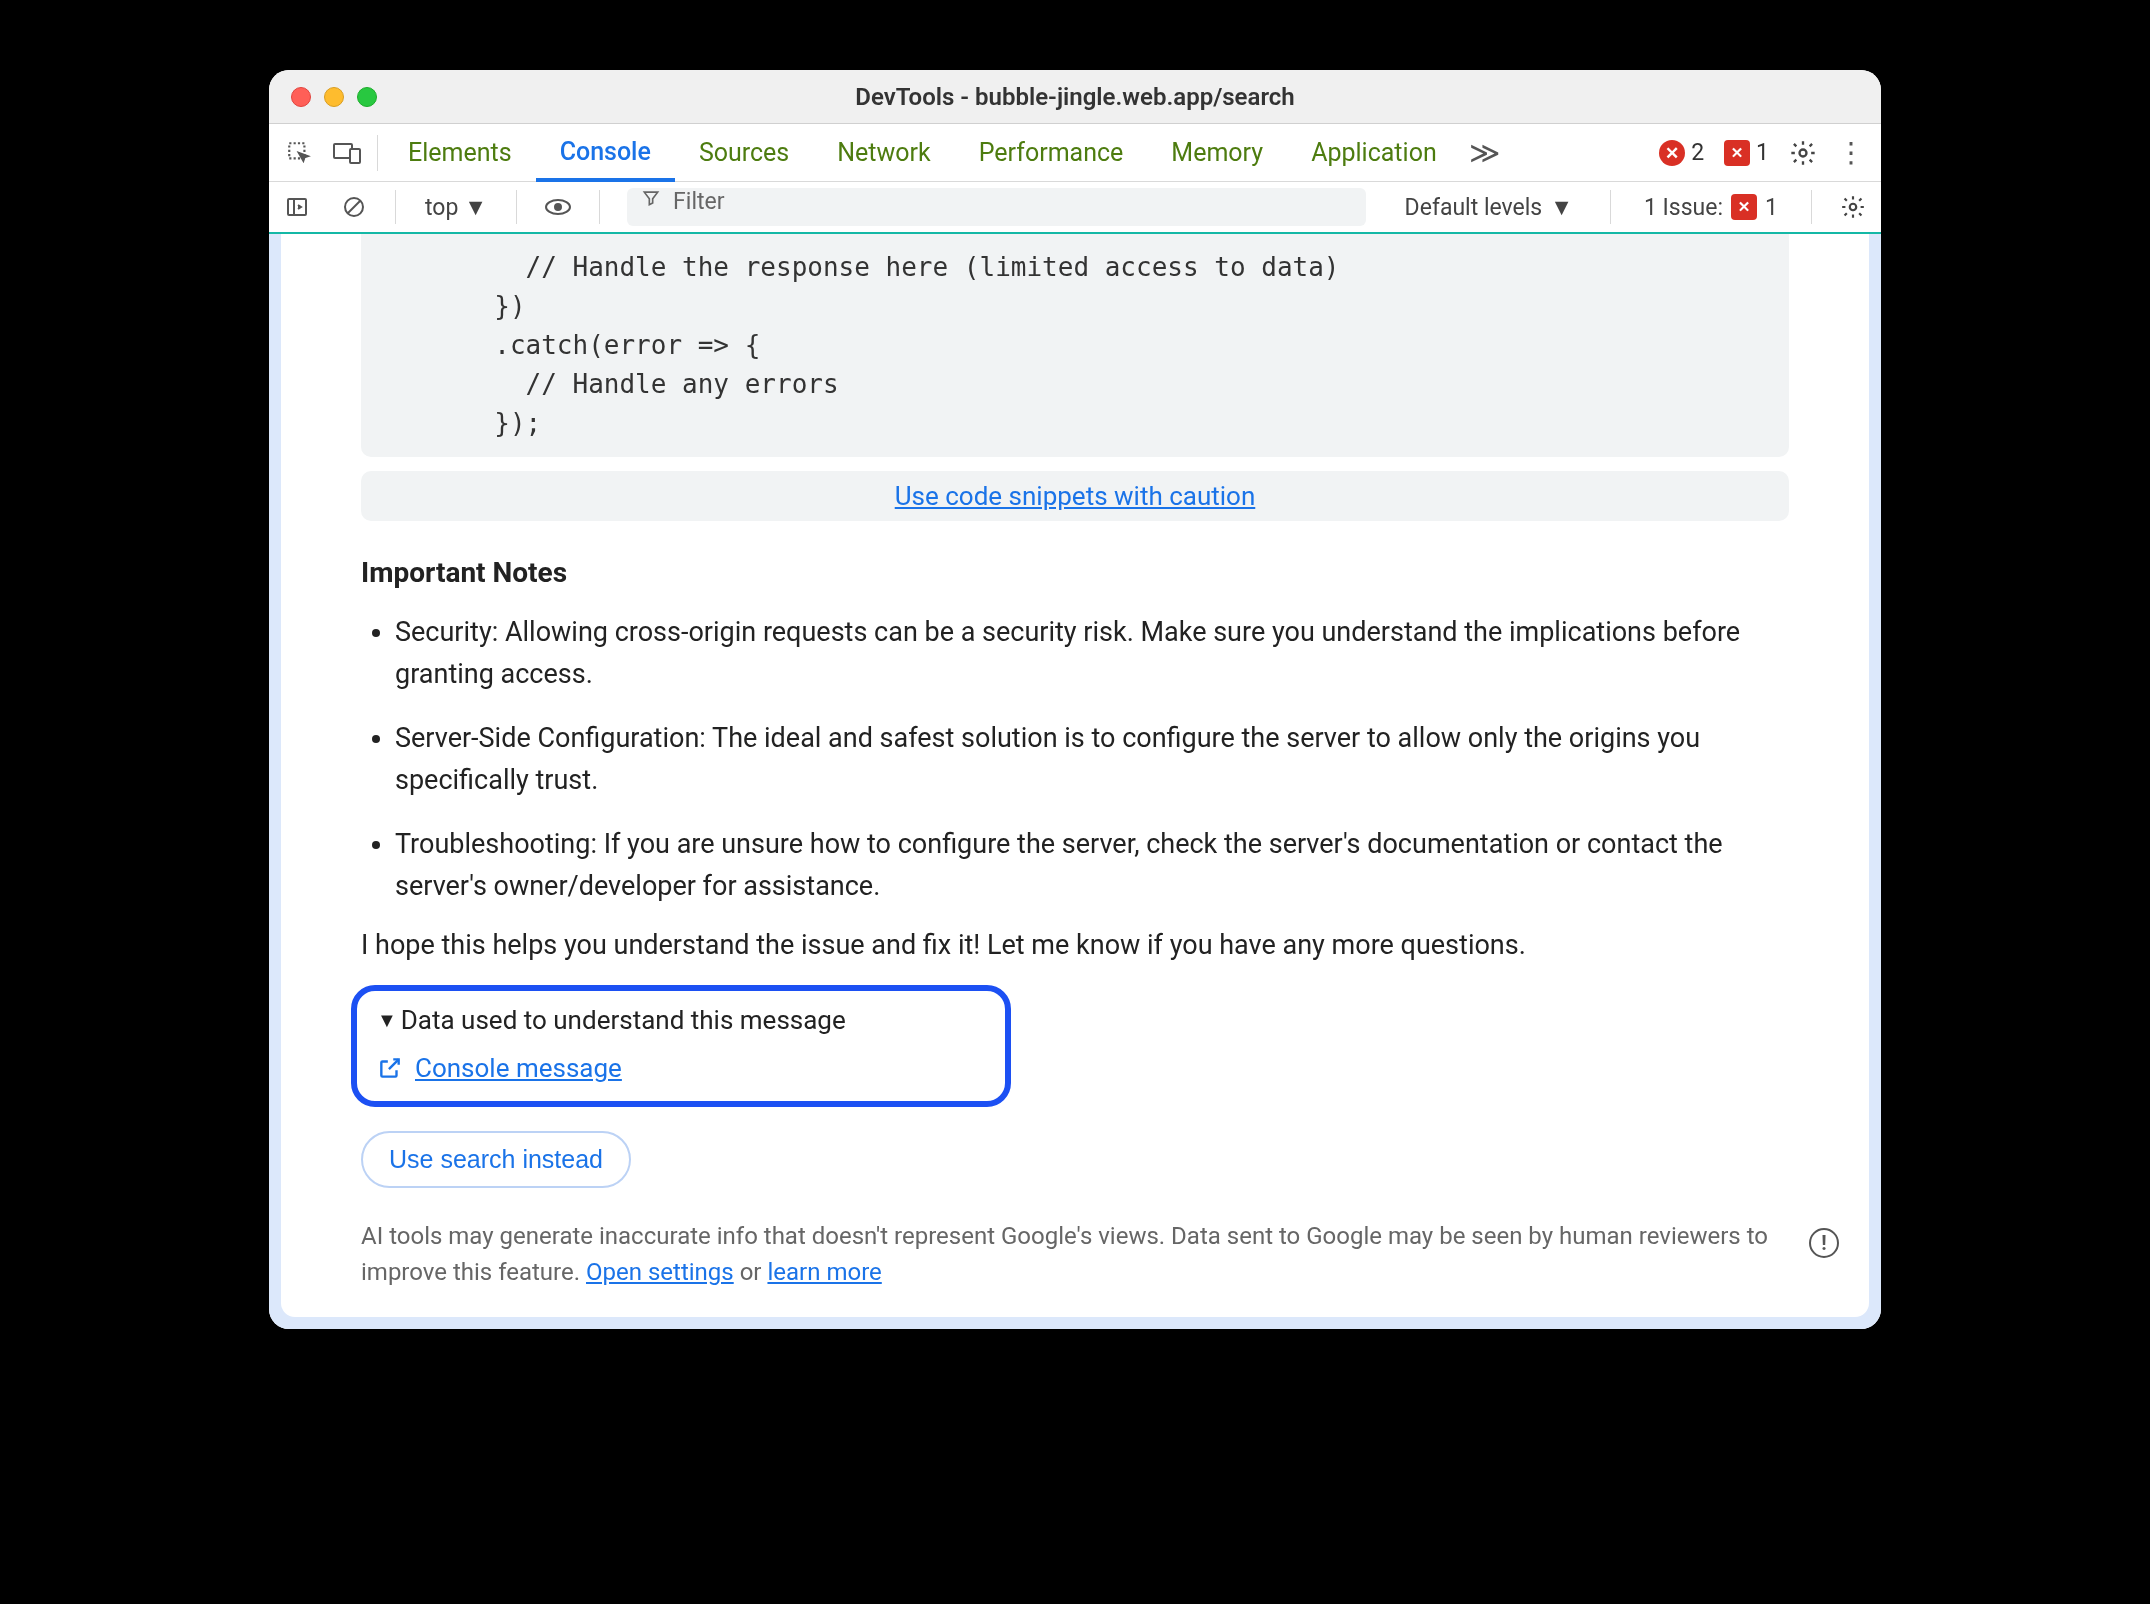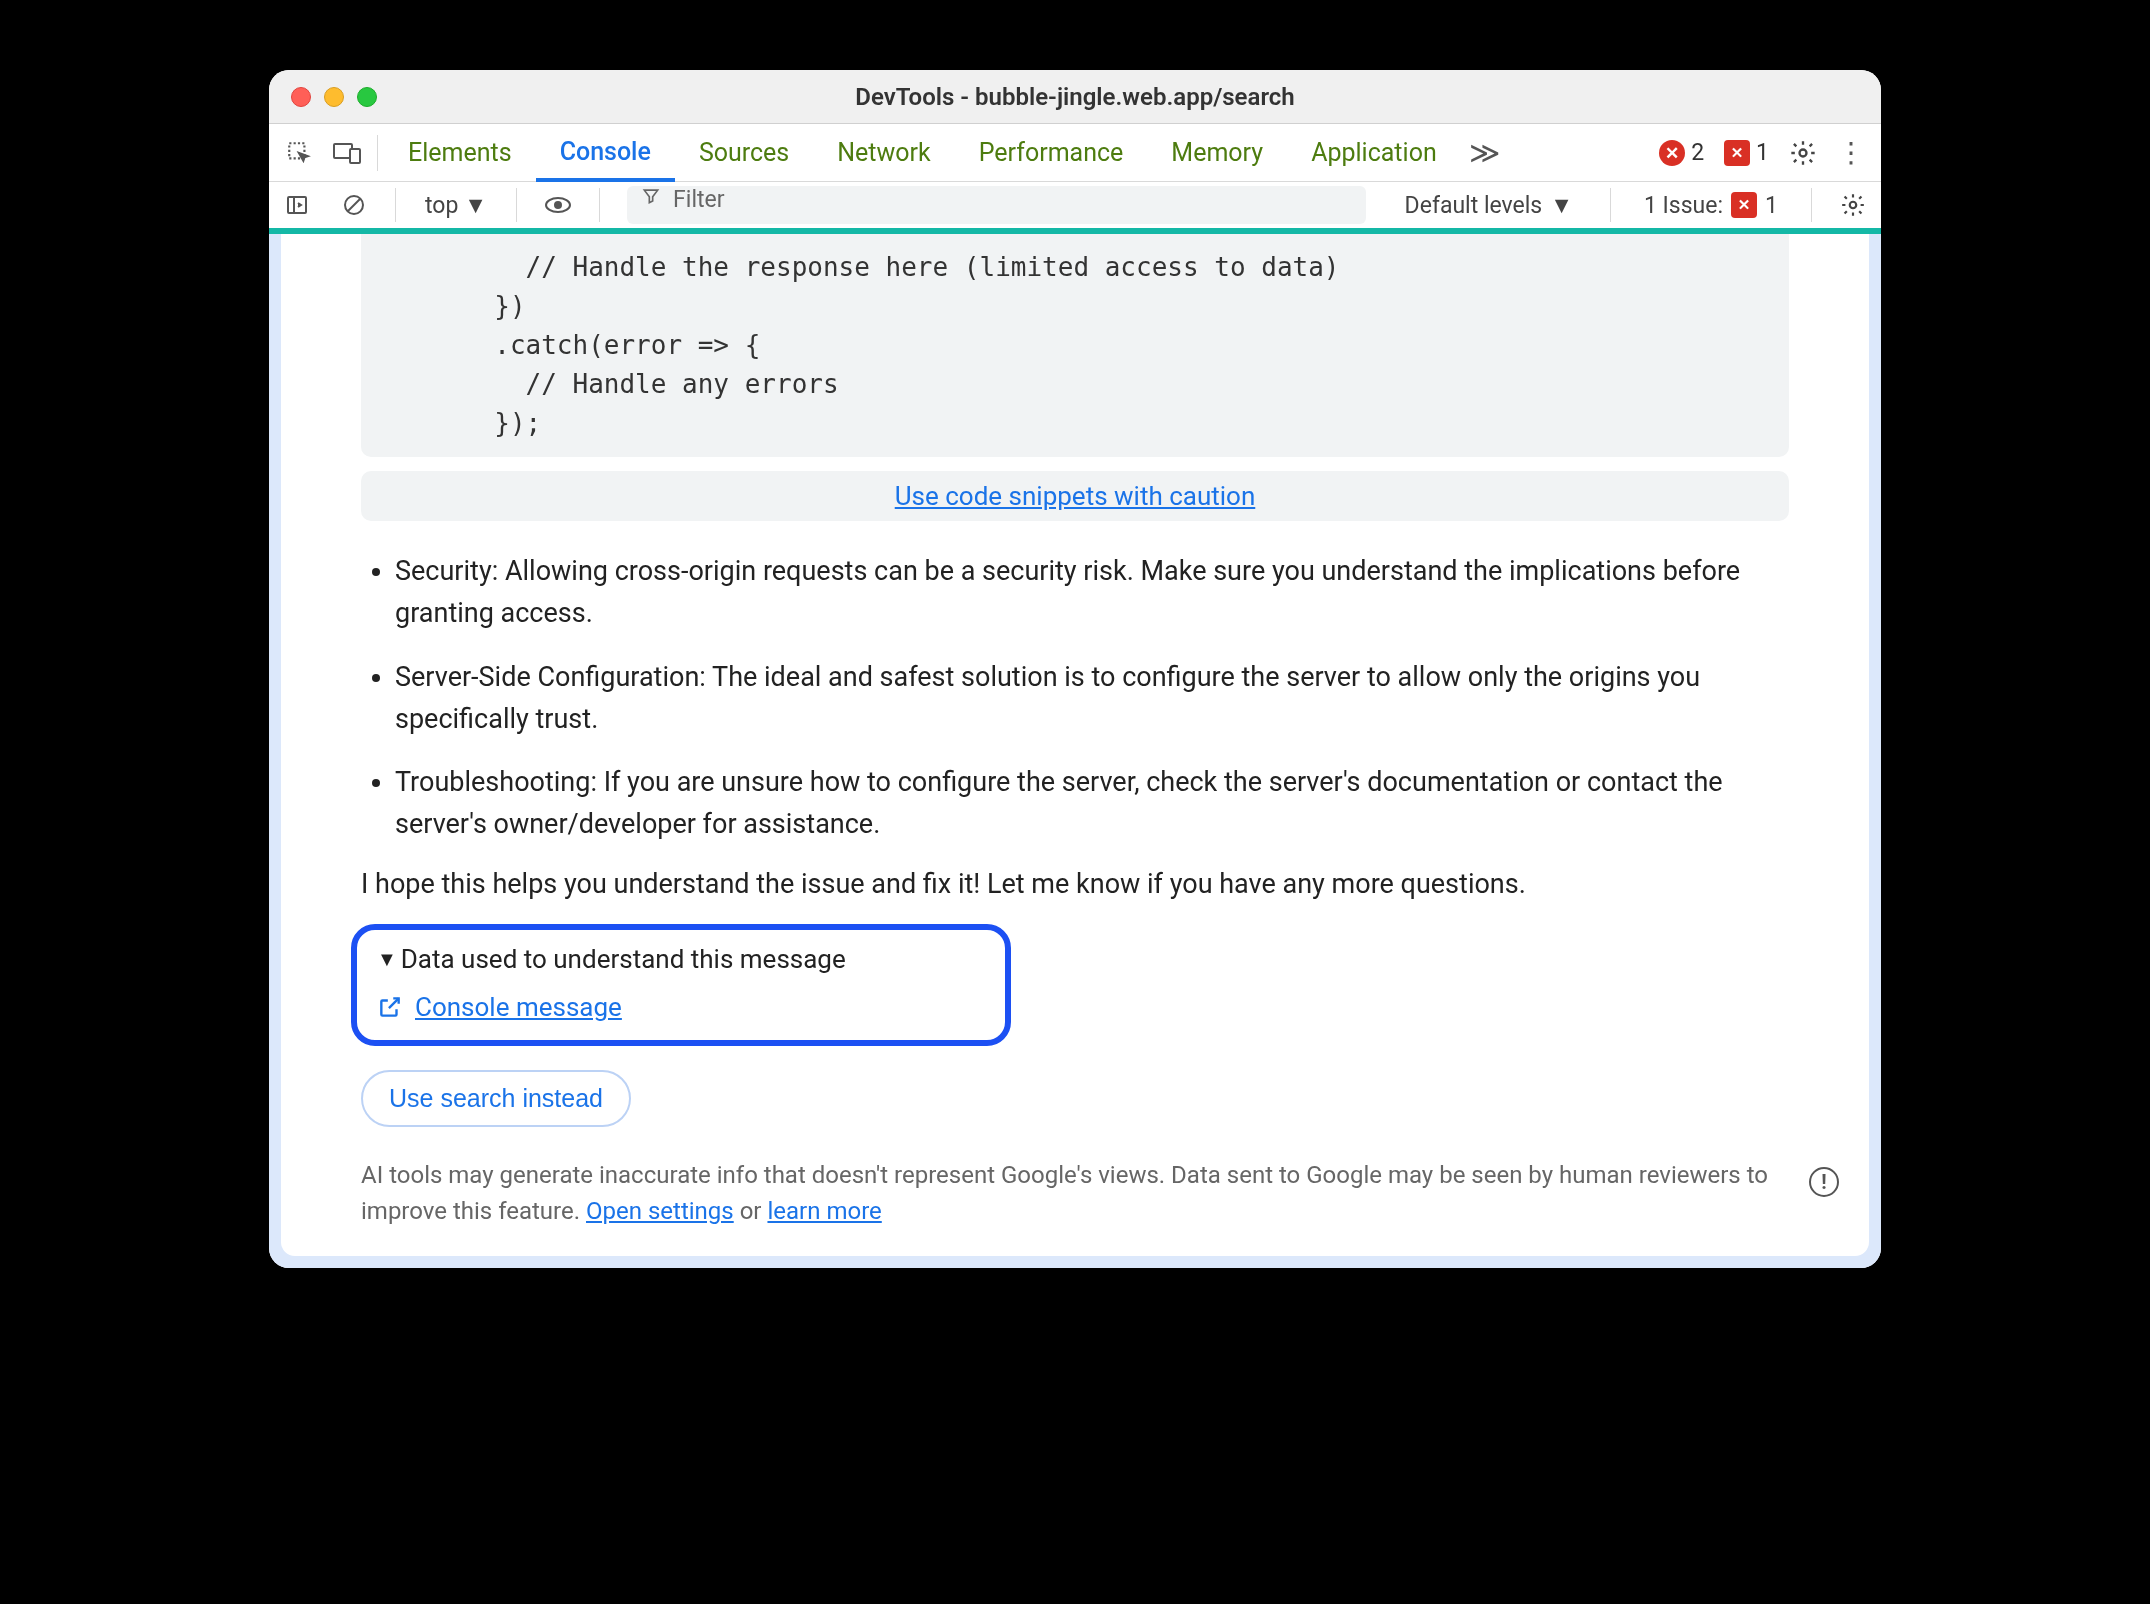--- a/index.html
+++ b/index.html
@@ -50,21 +50,21 @@
   .tab.active { color:#1a73e8; border-bottom:4px solid #1a73e8; margin-bottom:-1px; font-weight:500;}
   .spacer { flex:1; }
   .badge-err { display:flex; align-items:center; gap:6px; font-size:23px; color:#333; margin:0 10px;}
   .circ-err { width:26px; height:26px; border-radius:50%; background:#d93025; color:#fff; display:flex; align-items:center; justify-content:center; font-size:17px; font-weight:bold;}
   .flag-err { width:26px; height:26px; border-radius:4px; background:#d93025; color:#fff; display:flex; align-items:center; justify-content:center; font-size:15px; font-weight:bold;}
   
   .subbar {
     height:52px;
     display:flex;
     align-items:center;
-    border-bottom:6px solid #14b8a6;
+    border-bottom:2px solid #14b8a6;
     font-size:23px;
     color:#444;
     padding:0 6px;
     gap:13px;
   }
   .subbar .iconbtn { width:44px; height:40px; display:flex; align-items:center; justify-content:center; color:#555;}
   .subbar .divider { width:1px; height:34px; background:#d9d9d9; margin:0 6px;}
   .ctx { padding:0 10px; display:flex; align-items:center; gap:6px;}
   .filter-bg { flex:1; background:#f1f3f4; border-radius:6px; height:38px; display:flex; align-items:flex-start; padding:0 14px; gap:12px; color:#666; margin:0 8px;}
   .levels { padding:0 18px; display:flex; align-items:flex-end; gap:8px;}
@@ -248,20 +248,21 @@
     <div class="message-card">
       <pre class="codeblock">          // Handle the response here (limited access to data)
         })
         .catch(error =&gt; {
           // Handle any errors
         });</pre>
       <div class="snippet-bar">
         <a href="#">Use code snippets with caution</a>
       </div>
       <div class="body-text">
+        <h3>Important Notes</h3>
         <ul>
           <li><b>Security:</b><span> Allowing cross-origin requests can be a security risk. Make sure you understand the implications before granting access.</span></li>
           <li><b>Server-Side Configuration:</b><span> The ideal and safest solution is to configure the server to allow only the origins you specifically trust.</span></li>
           <li><b>Troubleshooting:</b><span> If you are unsure how to configure the server, check the server's documentation or contact the server's owner/developer for assistance.</span></li>
         </ul>
       </div>
       <div class="closing">I hope this helps you understand the issue and fix it! Let me know if you have any more questions.</div>
 
       <div class="highlight-box">
         <div class="disclosure">

